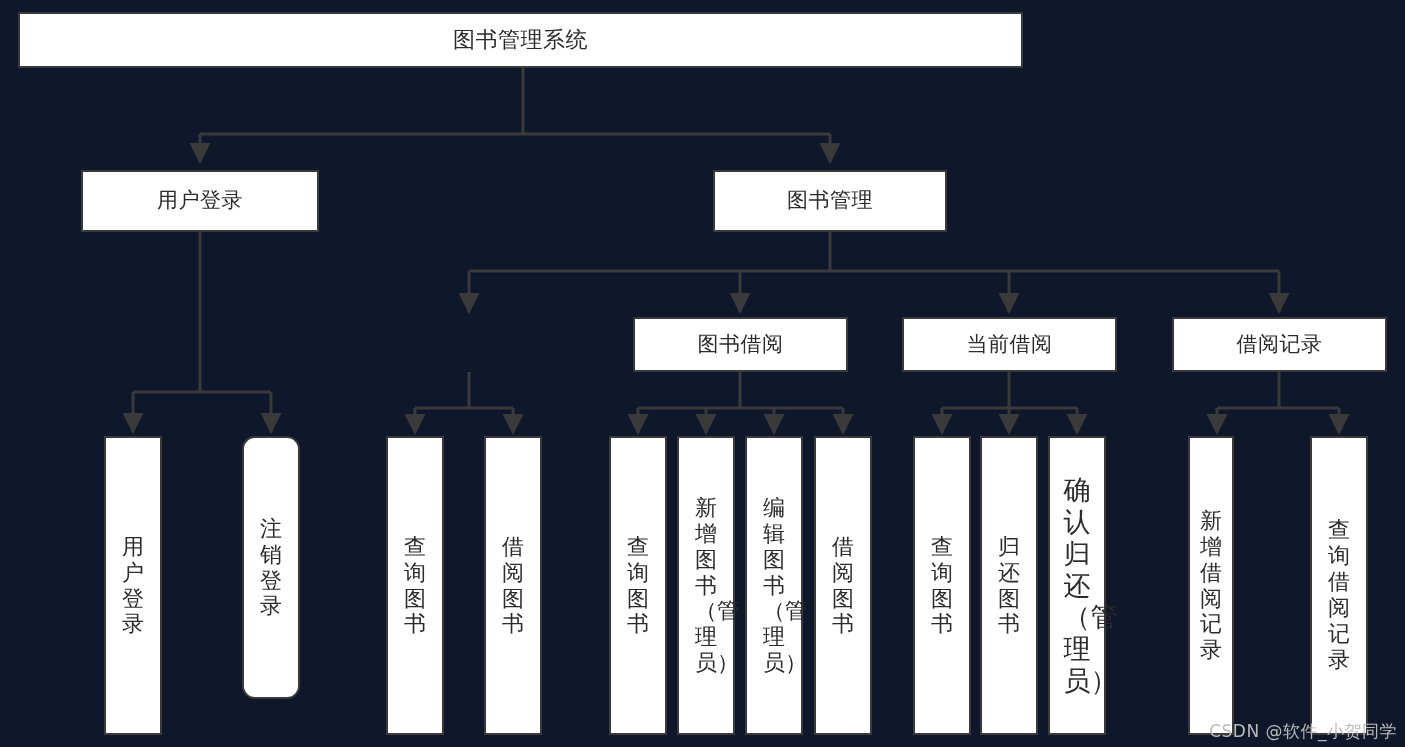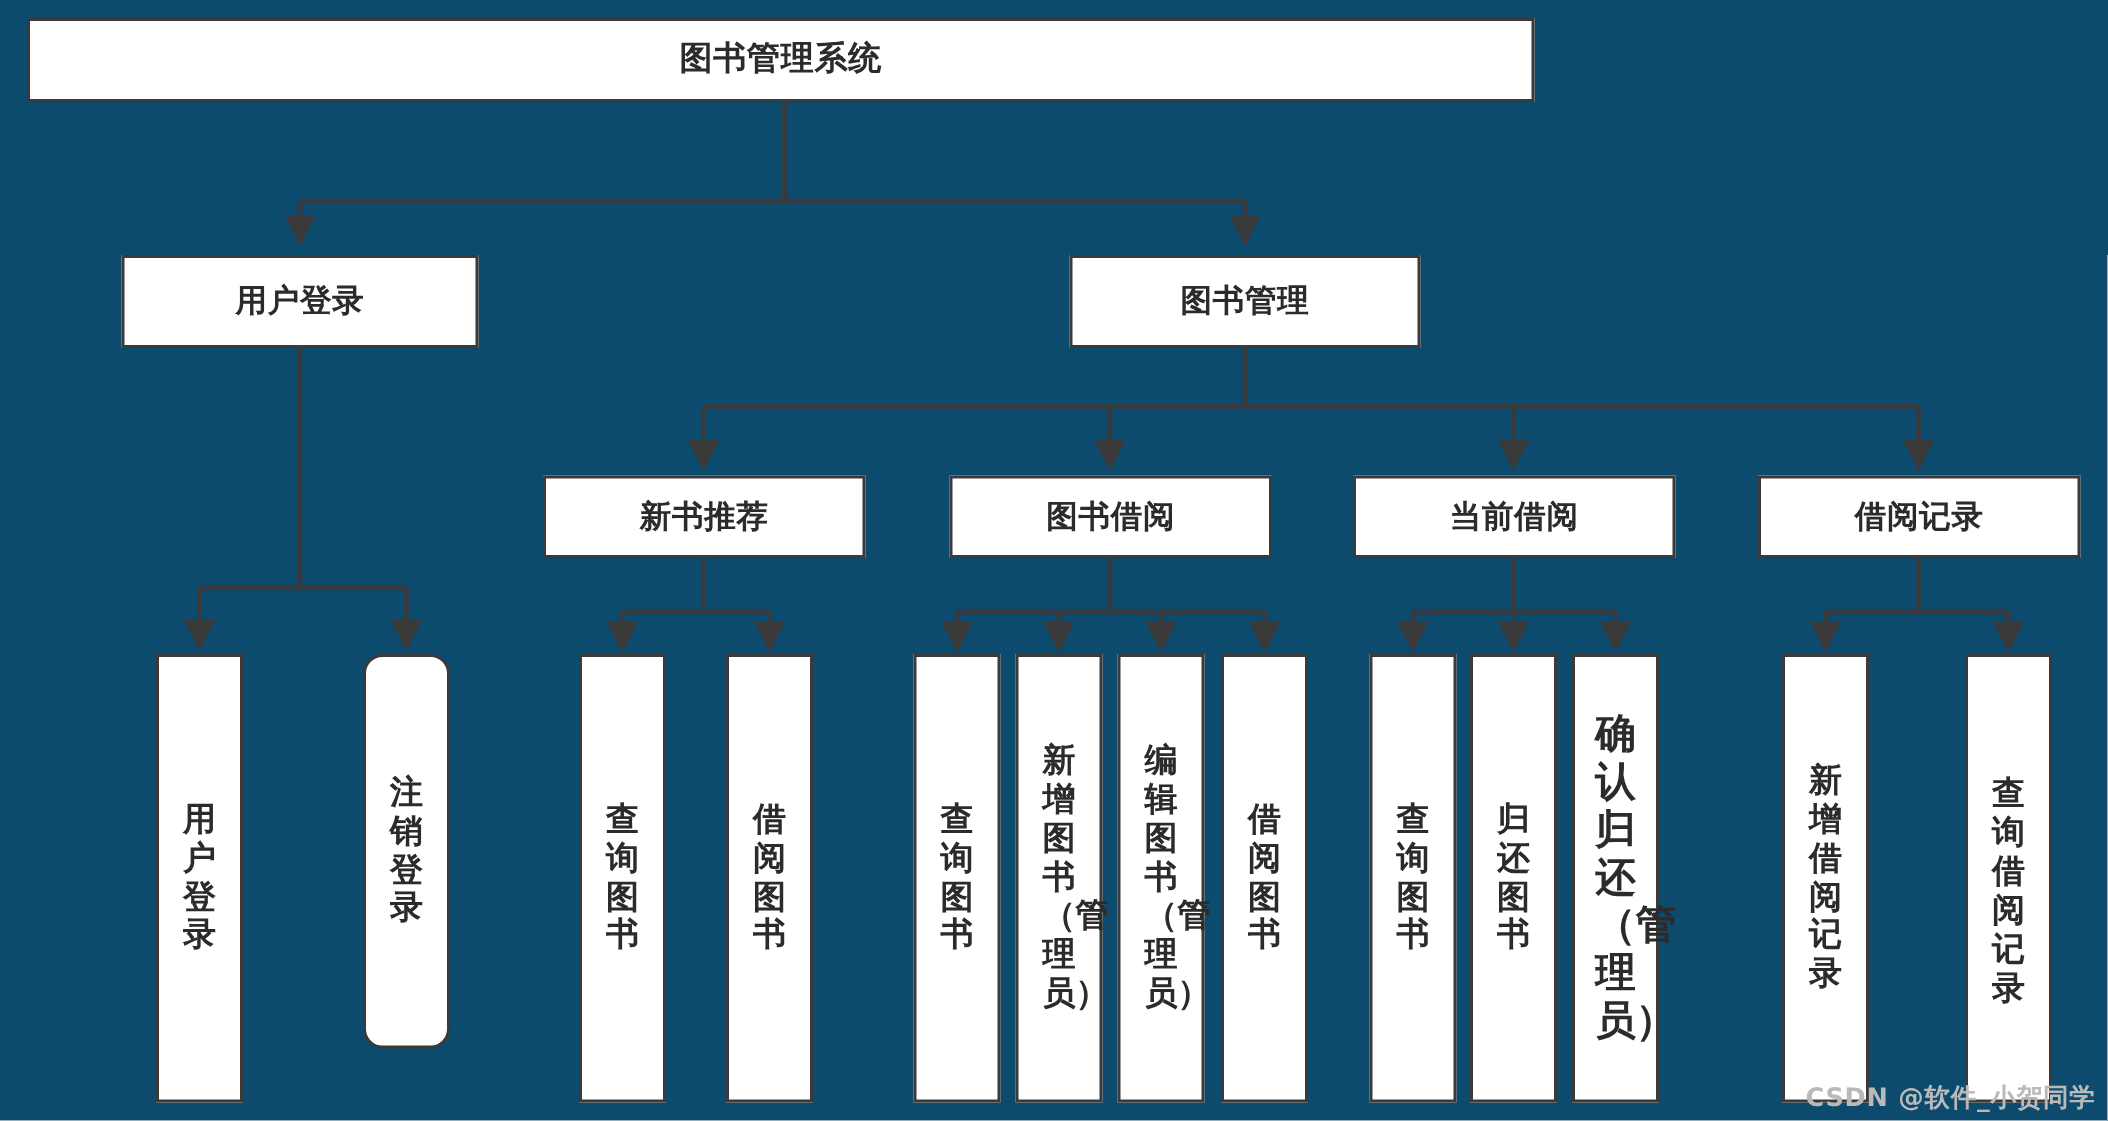--- a/index.html
+++ b/index.html
@@ -6,23 +6,22 @@
   html,body{margin:0;padding:0;background:#ffffff;}
   body{
     font-family:"DejaVu Sans","Liberation Sans",sans-serif;
     color:#222222;
     -webkit-font-smoothing:antialiased;
   }
   #canvas{
     position:relative;
     width:1405px;
     height:747px;
-    background:#0c4a6e;
+    background:#0f172a;
     overflow:hidden;
-    font-weight:bold;
   }
   #edges{
     position:absolute;
     left:0;top:0;
     width:1405px;height:747px;
     pointer-events:none;
   }
   .node{
     position:absolute;
     box-sizing:border-box;
@@ -132,23 +131,20 @@
   </div>
 
   <div class="node h" style="left:81px;top:170px;width:238px;height:62px;">
     <span class="label">用户登录</span>
   </div>
 
   <div class="node h" style="left:713px;top:170px;width:234px;height:62px;">
     <span class="label">图书管理</span>
   </div>
 
-  <div class="node h" style="left:362px;top:317px;width:215px;height:55px;">
-    <span class="label">新书推荐</span>
-  </div>
 
   <div class="node h" style="left:902px;top:317px;width:215px;height:55px;">
     <span class="label">当前借阅</span>
   </div>
 
   <div class="node h" style="left:633px;top:317px;width:215px;height:55px;">
     <span class="label">图书借阅</span>
   </div>
 
   <div class="node h" style="left:1172px;top:317px;width:215px;height:55px;">
@@ -192,21 +188,21 @@
   </div>
 
   <div class="node v" style="left:980px;top:436px;width:58px;height:299px;">
     <span class="label" style="font-size: 22px;">归还图书</span>
   </div>
 
   <div class="node v" style="left:1048px;top:436px;width:58px;height:299px;">
     <span class="label" style="font-size: 27px;">确认归还（管理员）</span>
   </div>
 
-  <div class="node v" style="left:1188px;top:436px;width:58px;height:299px;">
+  <div class="node v" style="left:1188px;top:436px;width:46px;height:299px;">
     <span class="label" style="font-size: 22px;">新增借阅记录</span>
   </div>
 
   <div class="node v" style="left:1310px;top:436px;width:58px;height:299px;">
     <span class="label" style="font-size: 22px; margin-top: 19px;">查询借阅记录</span>
   </div>
 
   <div id="watermark">CSDN @软件_小贺同学</div>
 
 </div>

